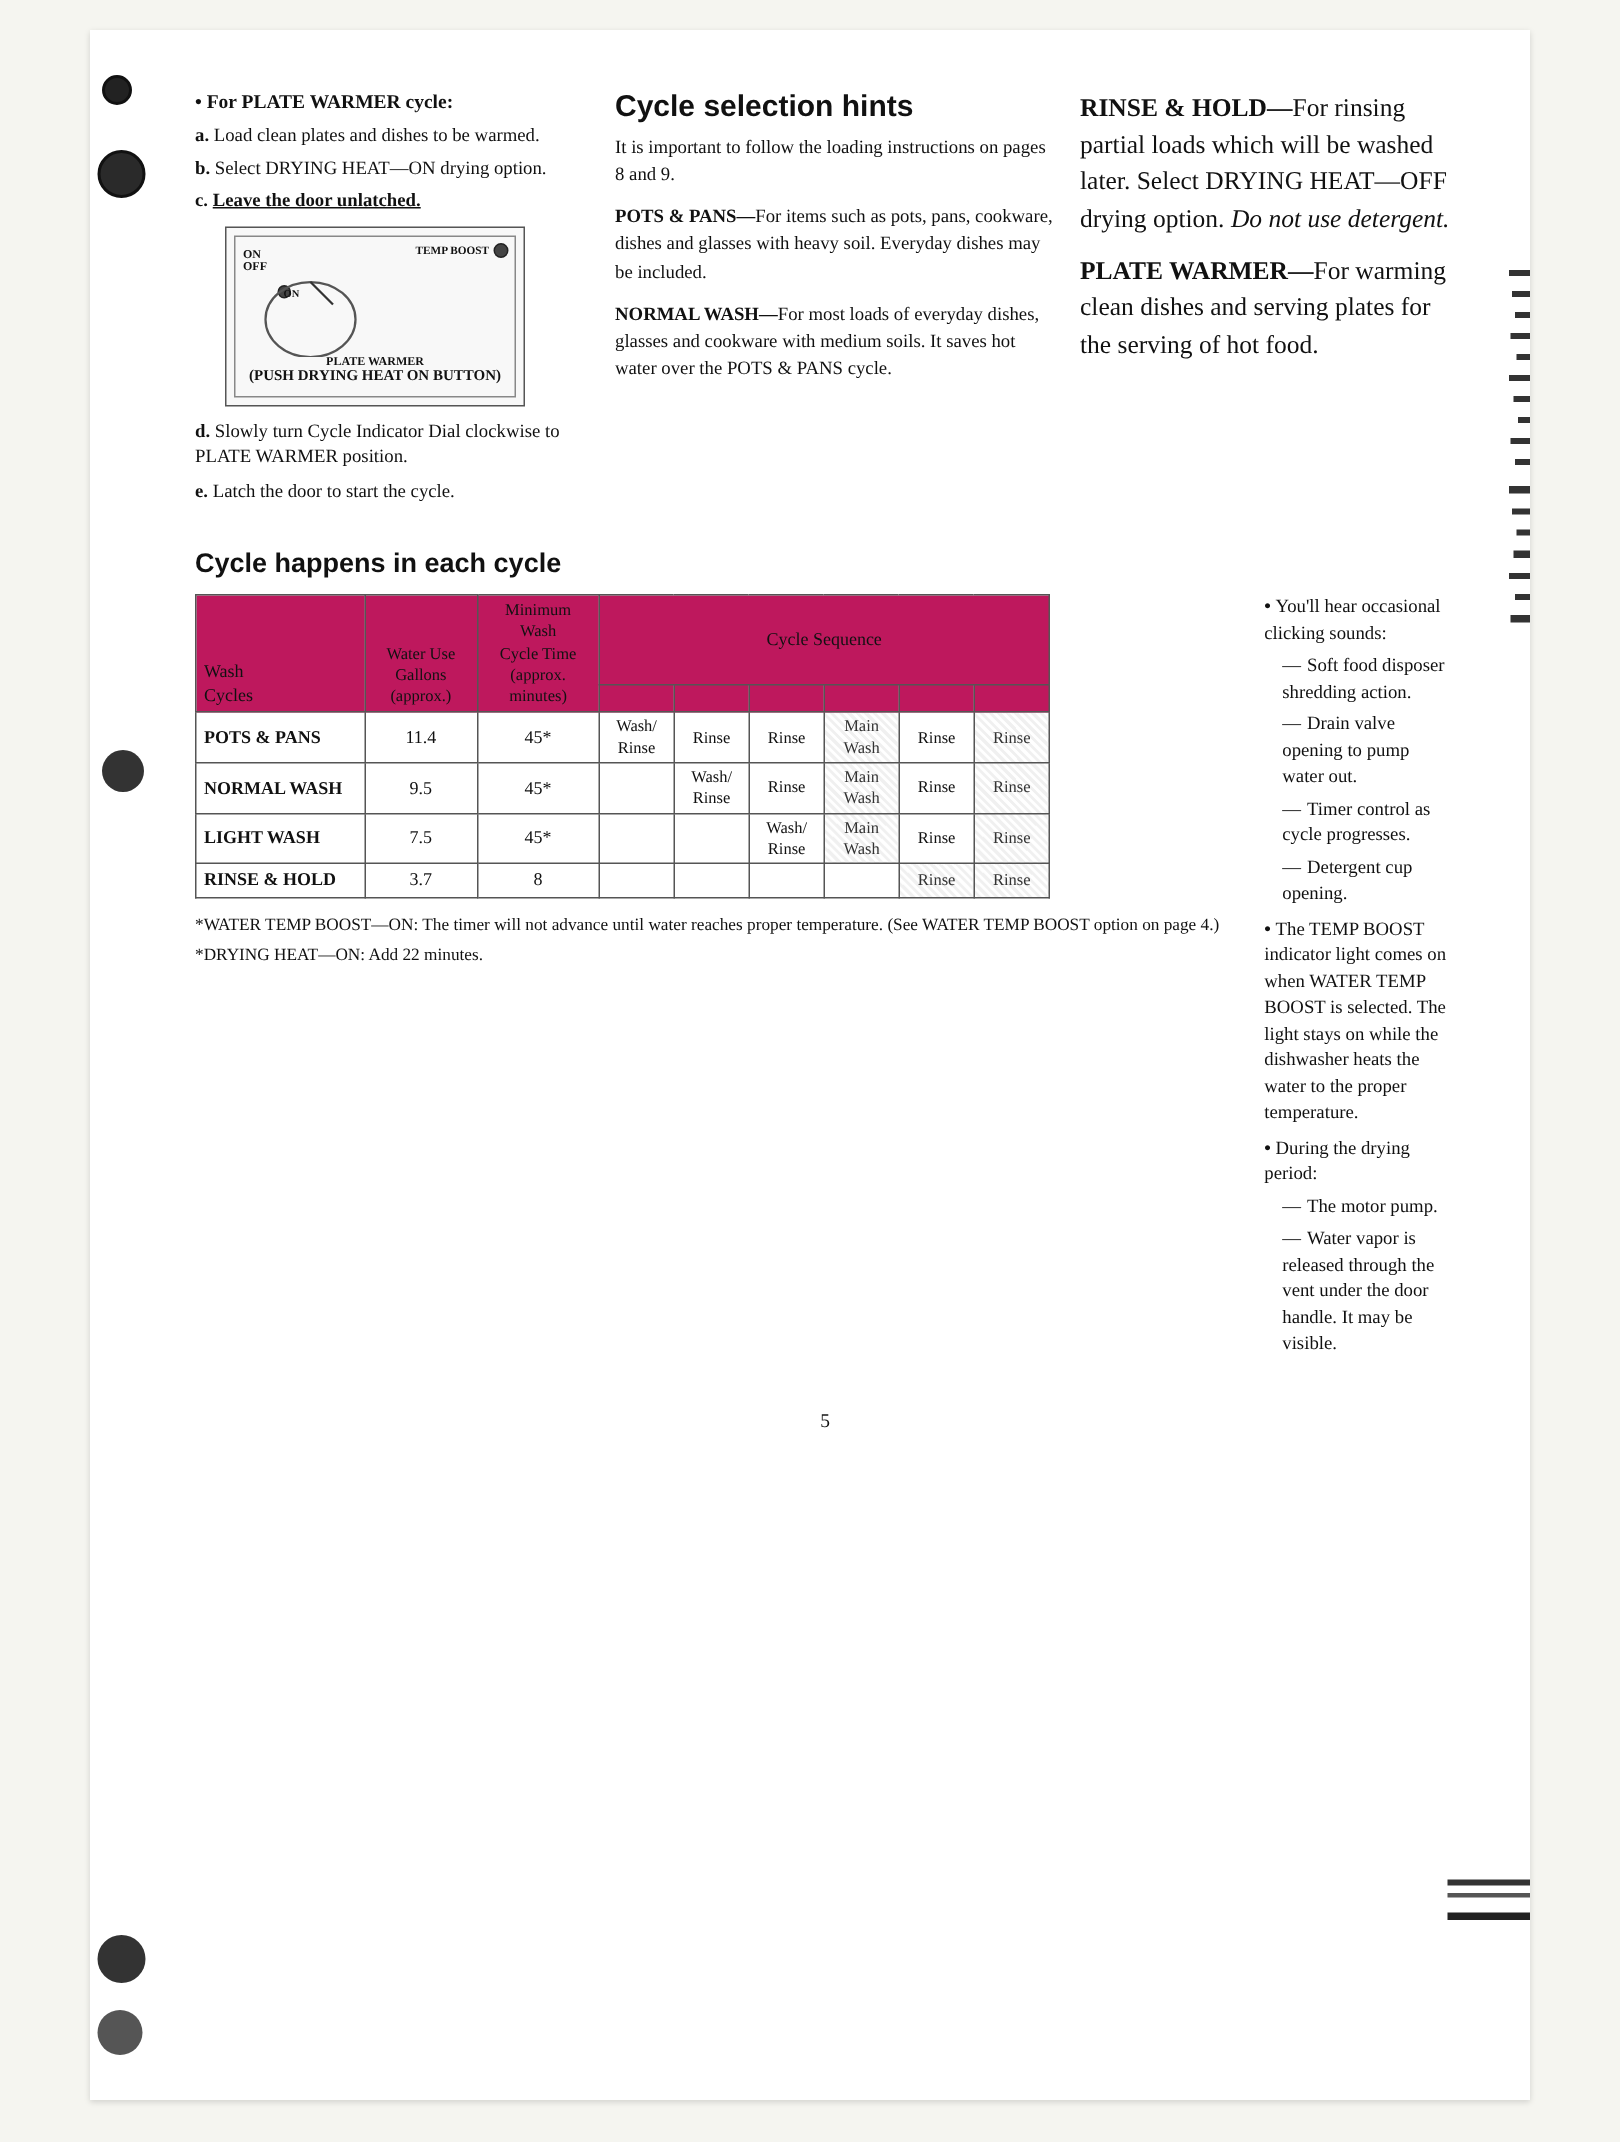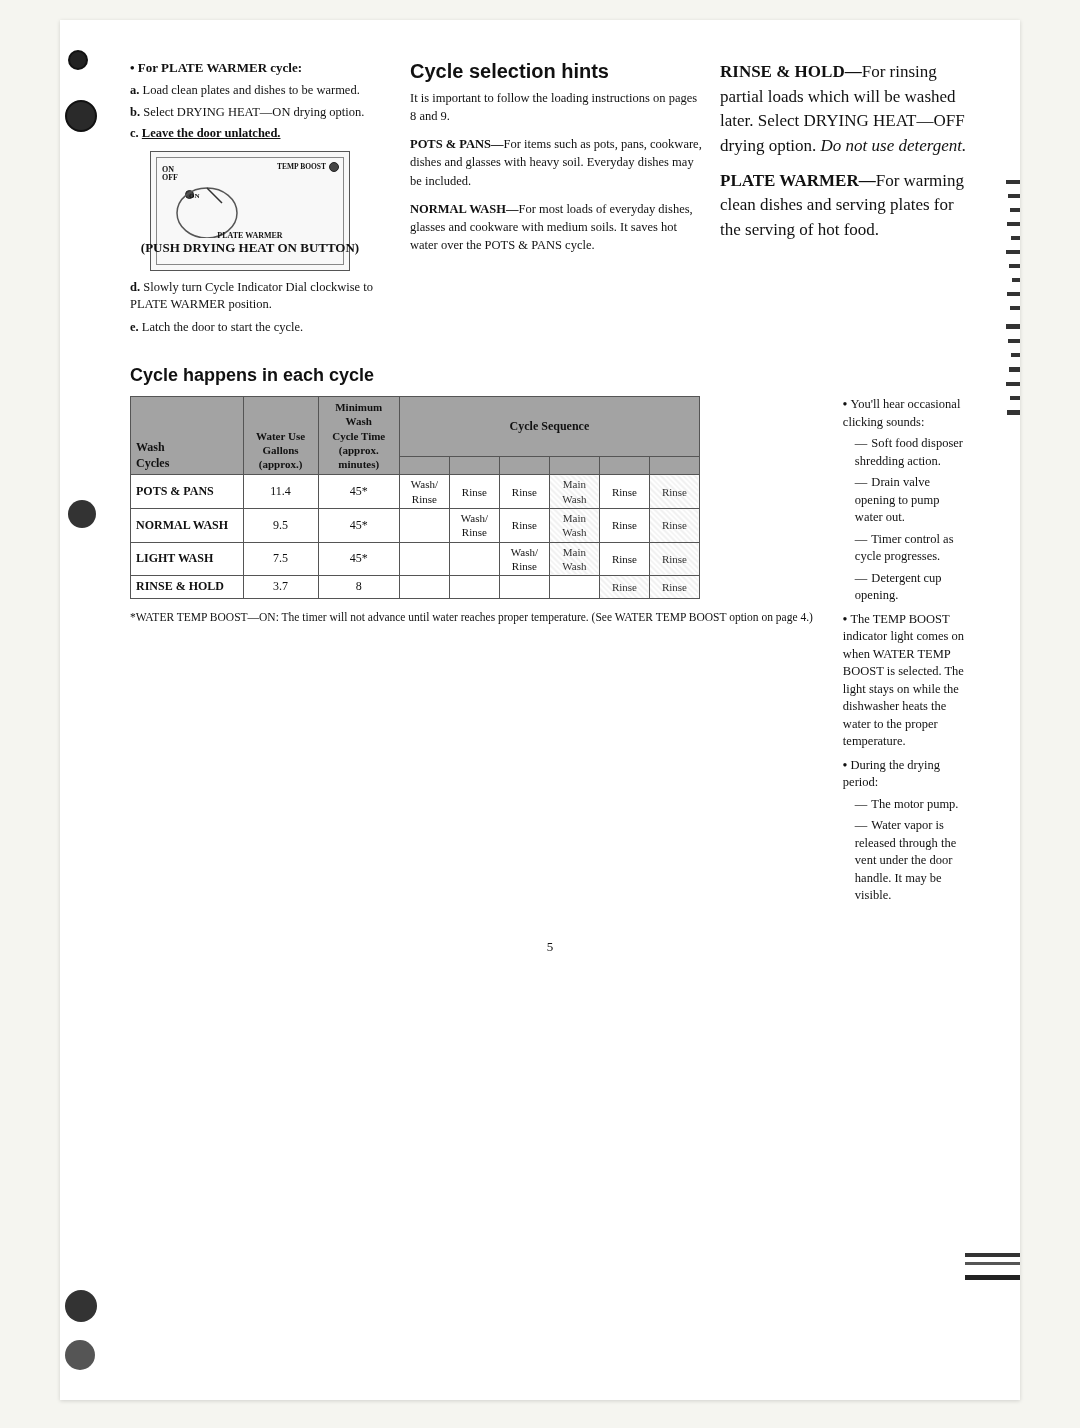--- a/index.html
+++ b/index.html
@@ -127,22 +127,22 @@
       margin-bottom: 10px;
     }
     .cycle-table th, .cycle-table td {
       border: 1px solid #555;
       padding: 3px 5px;
       text-align: center;
       vertical-align: middle;
       line-height: 1.3;
     }
     .cycle-table th {
-      font-weight: bold;
-      background: #a3a3a3;
+      font-weight: normal;
+      background: #be185d;
     }
     .cycle-table td.left-align {
       text-align: left;
       font-weight: bold;
     }
     .cycle-table .sequence-cell {
       font-size: 11px;
       padding: 2px 3px;
       min-width: 38px;
     }
@@ -319,21 +319,21 @@
           <div style="position:absolute; left:28px; top:32px; width:9px; height:9px; border-radius:50%; background:#444; border:1px solid #222;"></div>
           <div style="position:absolute; left:32px; top:34px; font-size:7px; font-weight:bold;">ON</div>
 
           <svg style="position:absolute; left:10px; top:15px; width:80px; height:65px;">
             <ellipse cx="40" cy="40" rx="30" ry="25" fill="none" stroke="#555" stroke-width="1.5"></ellipse>
             <line x1="40" y1="15" x2="55" y2="30" stroke="#333" stroke-width="1.5"></line>
           </svg>
 
           <div class="diagram-plate-warmer">
             <div style="font-size:8px; font-weight:bold;">PLATE WARMER</div>
-            <div style="font-size:13px;">(PUSH DRYING HEAT ON BUTTON)</div>
+            <div style="font-size:10px;">(PUSH DRYING HEAT ON BUTTON)</div>
           </div>
         </div>
       </div>
 
       <ul style="margin-top:6px;">
         <li style="margin-bottom:5px;">
           <span class="bold">d.</span> <span>Slowly turn Cycle Indicator Dial clockwise to PLATE WARMER position.</span>
         </li>
         <li>
           <span class="bold">e.</span> <span>Latch the door to start the cycle.</span>
@@ -436,20 +436,21 @@
               <td class="sequence-cell"></td>
               <td class="sequence-cell"></td>
               <td class="sequence-cell"></td>
               <td class="sequence-cell textured">Rinse</td>
               <td class="sequence-cell textured">Rinse</td>
             </tr>
           </tbody>
         </table>
 
         <p class="footnote">*WATER TEMP BOOST—ON: The timer will not advance until water reaches proper temperature. (See WATER TEMP BOOST option on page 4.)</p>
+        <p class="footnote">*DRYING HEAT—ON: Add 22 minutes.</p>
       </div>
 
       <div style="flex:1; padding-left:10px;">
         <ul class="bullet-list">
           <li class="top-bullet">You'll hear occasional clicking sounds:</li>
           <li class="dash-item">Soft food disposer shredding action.</li>
           <li class="dash-item">Drain valve opening to pump water out.</li>
           <li class="dash-item">Timer control as cycle progresses.</li>
           <li class="dash-item">Detergent cup opening.</li>
           <li class="top-bullet" style="margin-top:6px;">The TEMP BOOST indicator light comes on when WATER TEMP BOOST is selected. The light stays on while the dishwasher heats the water to the proper temperature.</li>

